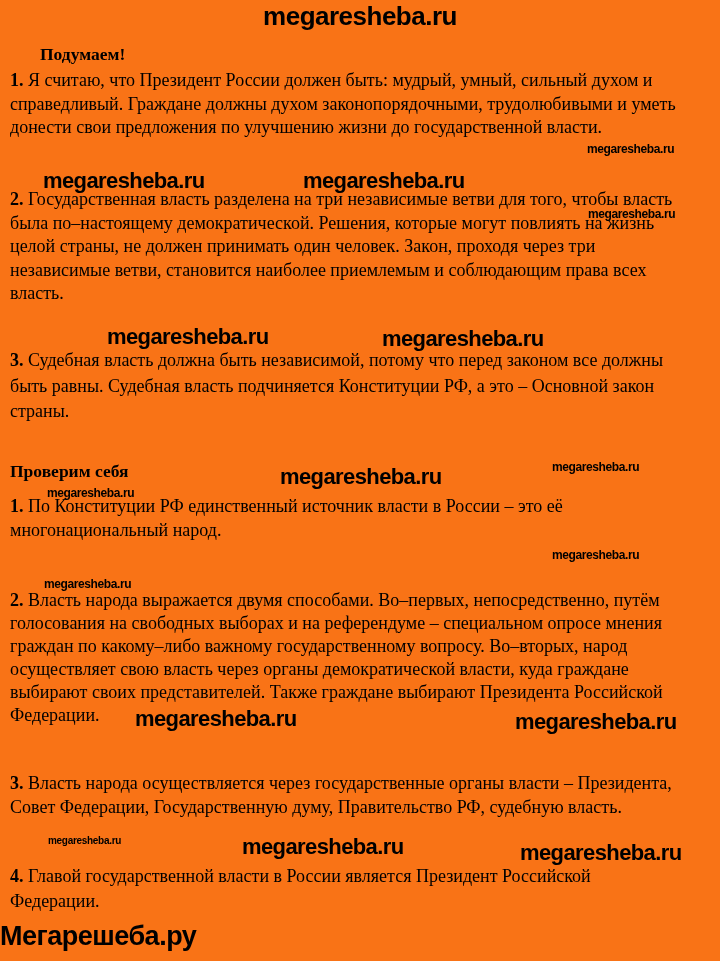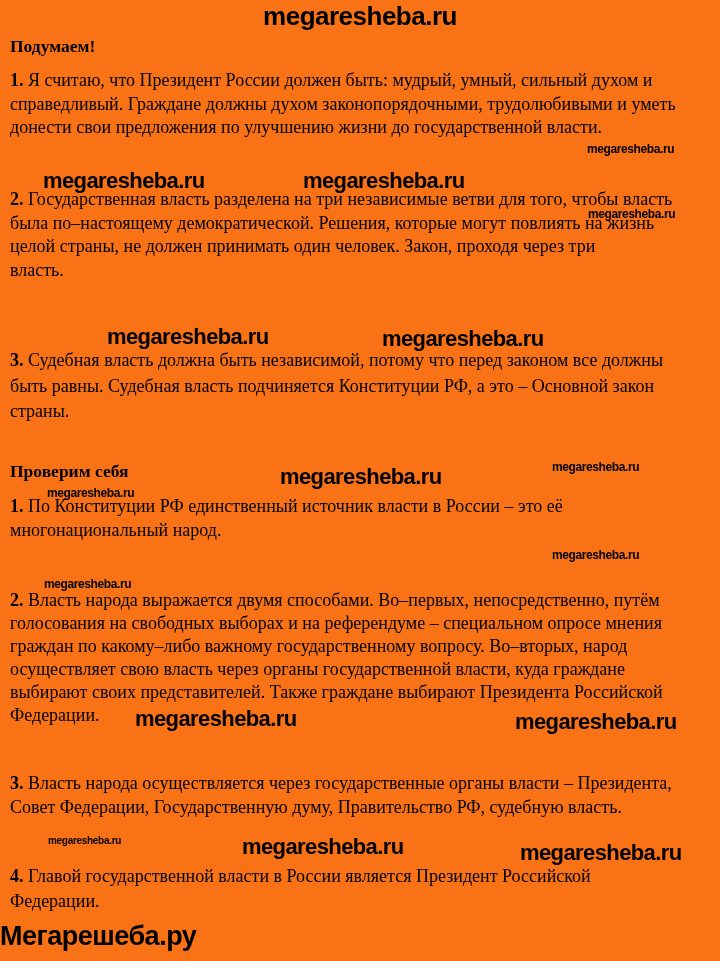--- a/index.html
+++ b/index.html
@@ -15,21 +15,21 @@
   }
   .footer-brand {
     position:absolute; top:921px; left:0; width:720px; text-align:left;
     font-family:"Liberation Sans", sans-serif; font-weight:bold;
     font-size:27px; letter-spacing:-0.5px;
   }
   .heading {
     position:absolute; left:10px; font-weight:bold; font-size:17.5px;
     line-height:20px; white-space:nowrap;
   }
-  .h-podumaem { top:36px; }
+  .h-podumaem { top:44px;margin-left:30px; }
   .h-proverim { top:461px; }
   .para {
     position:absolute; left:10px; font-size:18px; line-height:23.5px;
     white-space:nowrap;
   }
   .p-s1p1 { top:69px; }
   .p-s1p2 { top:188px; }
   .p-s1p3 { top:348px; line-height:25.5px; }
   .p-s2p1 { top:494px; line-height:24px; }
   .p-s2p2 { top:589px; line-height:23px; }
@@ -54,39 +54,40 @@
 
   <div class="para p-s1p1">
       <div><b>1.</b> Я считаю, что Президент России должен быть: мудрый, умный, сильный духом и</div>
       <div>справедливый. Граждане должны духом законопорядочными, трудолюбивыми и уметь</div>
       <div>донести свои предложения по улучшению жизни до государственной власти.</div>
     </div>
   <div class="para p-s1p2">
       <div><b>2.</b> Государственная власть разделена на три независимые ветви для того, чтобы власть</div>
       <div>была по–настоящему демократической. Решения, которые могут повлиять на жизнь</div>
       <div>целой страны, не должен принимать один человек. Закон, проходя через три</div>
+      <div>независимые ветви, становится наиболее приемлемым и соблюдающим права всех</div>
       <div>власть.</div>
     </div>
   <div class="para p-s1p3">
       <div><b>3.</b> Судебная власть должна быть независимой, потому что перед законом все должны</div>
       <div>быть равны. Судебная власть подчиняется Конституции РФ, а это – Основной закон</div>
       <div>страны.</div>
     </div>
 
   <div class="heading h-proverim">Проверим себя</div>
 
   <div class="para p-s2p1">
       <div><b>1.</b> По Конституции РФ единственный источник власти в России – это её</div>
       <div>многонациональный народ.</div>
     </div>
   <div class="para p-s2p2">
       <div><b>2.</b> Власть народа выражается двумя способами. Во–первых, непосредственно, путём</div>
       <div>голосования на свободных выборах и на референдуме – специальном опросе мнения</div>
       <div>граждан по какому–либо важному государственному вопросу. Во–вторых, народ</div>
-      <div>осуществляет свою власть через органы государственной власти, куда граждане</div>
+      <div>осуществляет свою власть через органы демократической власти, куда граждане</div>
       <div>выбирают своих представителей. Также граждане выбирают Президента Российской</div>
       <div>Федерации.</div>
     </div>
   <div class="para p-s2p3">
       <div><b>3.</b> Власть народа осуществляется через государственные органы власти – Президента,</div>
       <div>Совет Федерации, Государственную думу, Правительство РФ, судебную власть.</div>
     </div>
   <div class="para p-s2p4">
       <div><b>4.</b> Главой государственной власти в России является Президент Российской</div>
       <div>Федерации.</div>

